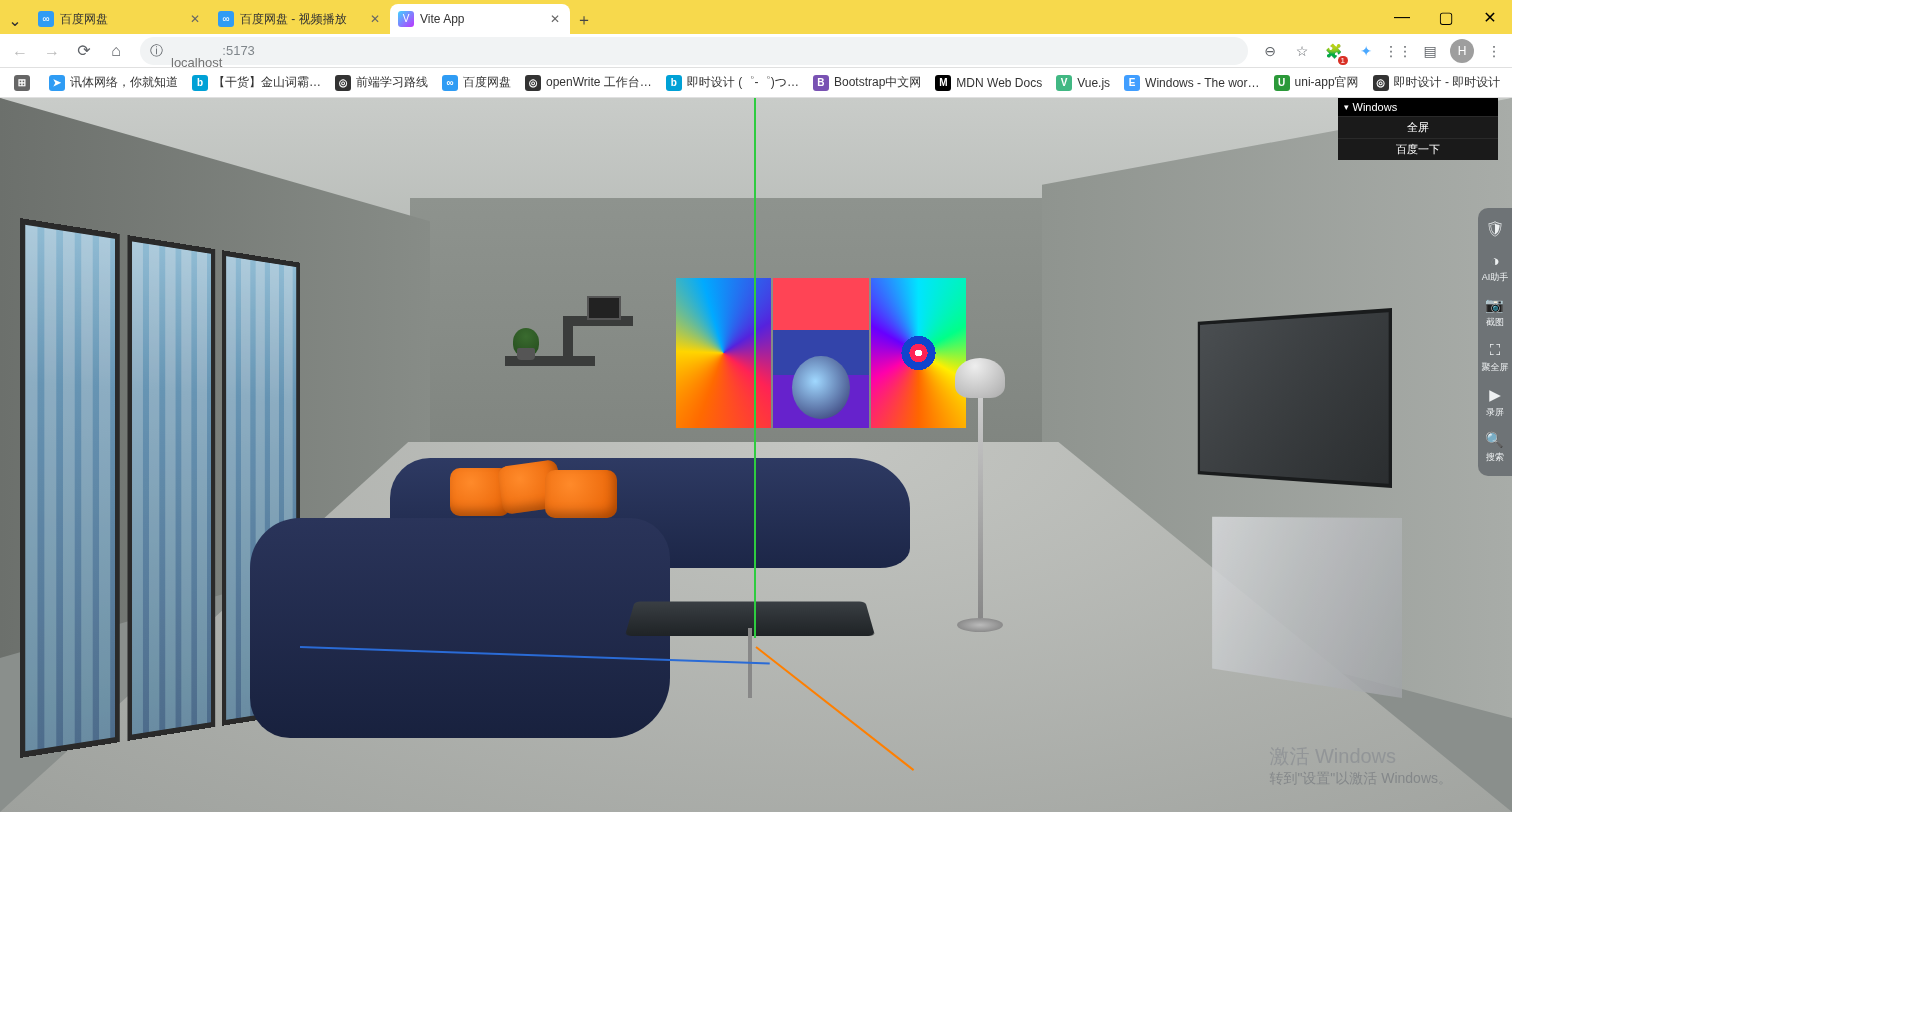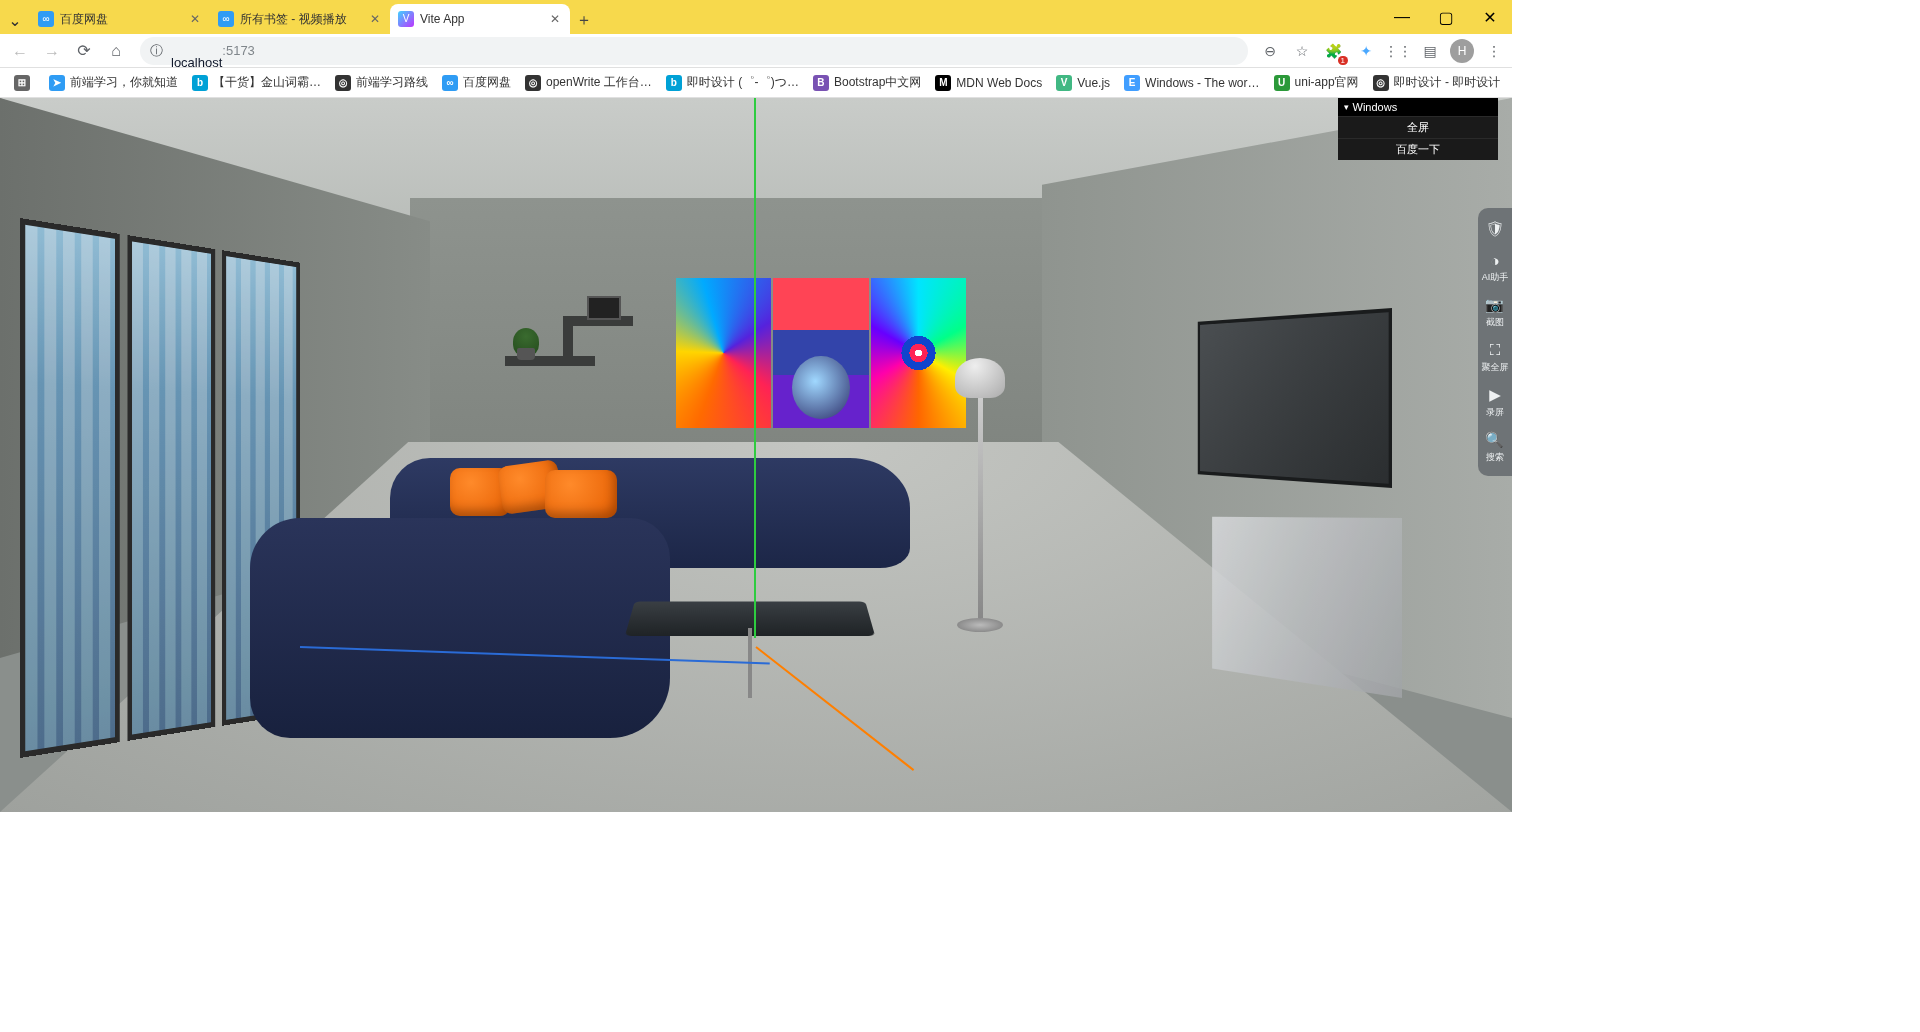--- a/index.html
+++ b/index.html
@@ -14,21 +14,21 @@
 .tab .close { width: 14px; height: 14px; font-size: 12px; color: #666; display: flex; align-items: center; justify-content: center; cursor: pointer; }
 .newtab { width: 28px; height: 28px; display: flex; align-items: center; justify-content: center; font-size: 16px; color: #444; cursor: pointer; }
 .win-controls { margin-left: auto; display: flex; }
 .win-btn { width: 44px; height: 34px; display: flex; align-items: center; justify-content: center; cursor: pointer; }
 
 .toolbar { height: 34px; background: #fff; border-bottom: 1px solid #e0e0e0; display: flex; align-items: center; padding: 0 6px; gap: 4px; }
 .nav-btn { width: 28px; height: 28px; border-radius: 14px; display: flex; align-items: center; justify-content: center; color: #5f6368; cursor: pointer; }
 .nav-btn.disabled { color: #bbb; cursor: default; }
 .addr { flex: 1; height: 28px; background: #f1f3f4; border-radius: 14px; display: flex; align-items: center; padding: 0 10px; margin: 0 6px; font-size: 13px; color: #5f6368; }
 .addr .site-icon { margin-right: 8px; }
-.addr .host { color: #0f172a; margin-top: 24px; }
+.addr .host { color: #737373; margin-top: 24px; }
 .addr .path { color: #80868b; }
 .tool-icons { display: flex; gap: 8px; align-items: center; }
 .tool-icon { width: 24px; height: 24px; display: flex; align-items: center; justify-content: center; color: #5f6368; cursor: pointer; font-size: 14px; }
 .avatar { width: 24px; height: 24px; border-radius: 12px; background: #9e9e9e; color: #fff; font-size: 12px; display: flex; align-items: center; justify-content: center; }
 
 .bookmarks { height: 30px; background: #fff; border-bottom: 1px solid #e0e0e0; display: flex; align-items: center; padding: 0 8px; font-size: 12px; gap: 2px; }
 .bm { display: flex; align-items: center; padding: 3px 6px; border-radius: 4px; color: #333; cursor: pointer; white-space: nowrap; }
 .bm .bm-icon { width: 16px; height: 16px; margin-right: 5px; border-radius: 3px; display: inline-flex; align-items: center; justify-content: center; font-size: 10px; font-weight: bold; color: #fff; }
 .bm-spacer { flex: 1; }
 .bm-sep { width: 1px; height: 18px; background: #ddd; margin: 0 6px; }
@@ -117,21 +117,21 @@
     <span class="favicon">
         <span id="tab0-fav" style="display: inline-block; width: 16px; height: 16px; border-radius: 3px; color: rgb(255, 255, 255); font-size: 10px; text-align: center; line-height: 16px; background: rgb(47, 156, 244);">∞</span>
       </span>
     <span class="title">百度网盘</span>
     <span class="close">✕</span>
   </div>
   <div id="tab1" class="tab">
     <span class="favicon">
         <span id="tab1-fav" style="display: inline-block; width: 16px; height: 16px; border-radius: 3px; color: rgb(255, 255, 255); font-size: 10px; text-align: center; line-height: 16px; background: rgb(47, 156, 244);">∞</span>
       </span>
-    <span class="title">所有书签 - 视频播放</span>
+    <span class="title">百度网盘 - 视频播放</span>
     <span class="close">✕</span>
   </div>
   <div id="tab2" class="tab active">
     <span class="favicon">
         <span id="tab2-fav" style="display: inline-block; width: 16px; height: 16px; border-radius: 3px; color: rgb(255, 255, 255); font-size: 10px; text-align: center; line-height: 16px; background: linear-gradient(135deg, rgb(65, 209, 255), rgb(189, 52, 254));">V</span>
       </span>
     <span class="title">Vite App</span>
     <span class="close">✕</span>
   </div>
   <div class="newtab">＋</div>
@@ -164,21 +164,21 @@
   </div>
 </div>
 
 <div class="bookmarks" id="bm-bar">
 
   <div class="bm">
       <span class="bm-icon" style="background: rgb(102, 102, 102);">⊞</span>
     </div>
     <div class="bm">
       <span class="bm-icon" style="background: rgb(47, 156, 244);">➤</span>
-      <span>前端学习，你就知道</span>
+      <span>讯体网络，你就知道</span>
     </div>
     <div class="bm">
       <span class="bm-icon" style="background: rgb(0, 161, 214);">b</span>
       <span>【干货】金山词霸…</span>
     </div>
     <div class="bm">
       <span class="bm-icon" style="background: rgb(51, 51, 51);">◎</span>
       <span>前端学习路线</span>
     </div>
     <div class="bm">
@@ -299,13 +299,17 @@
       <div class="rsb-item">
         <span class="ico">🛡</span>
       </div>
       <div class="rsb-item"><span class="ico">◑</span><span>AI助手</span></div>
       <div class="rsb-item"><span class="ico">📷</span><span>截图</span></div>
       <div class="rsb-item"><span class="ico">⛶</span><span>聚全屏</span></div>
       <div class="rsb-item"><span class="ico">▶</span><span>录屏</span></div>
       <div class="rsb-item"><span class="ico">🔍</span><span>搜索</span></div>
     </div>
 
+  <div class="watermark">
+    <div class="wm1">激活 Windows</div>
+    <div>转到"设置"以激活 Windows。</div>
+  </div>
 </div>
 
 </body></html>

